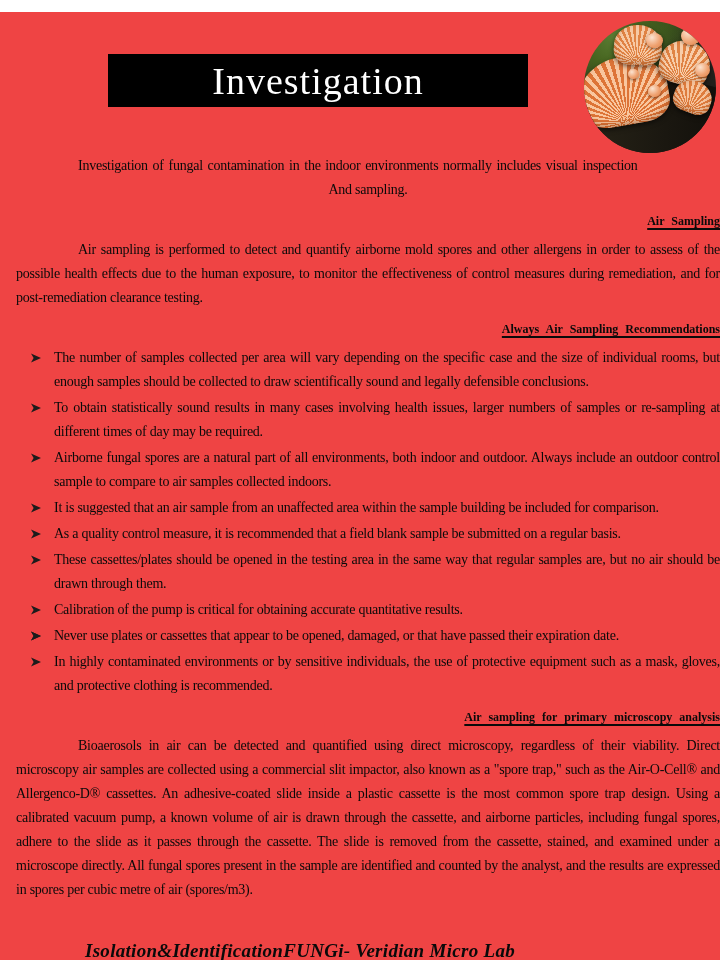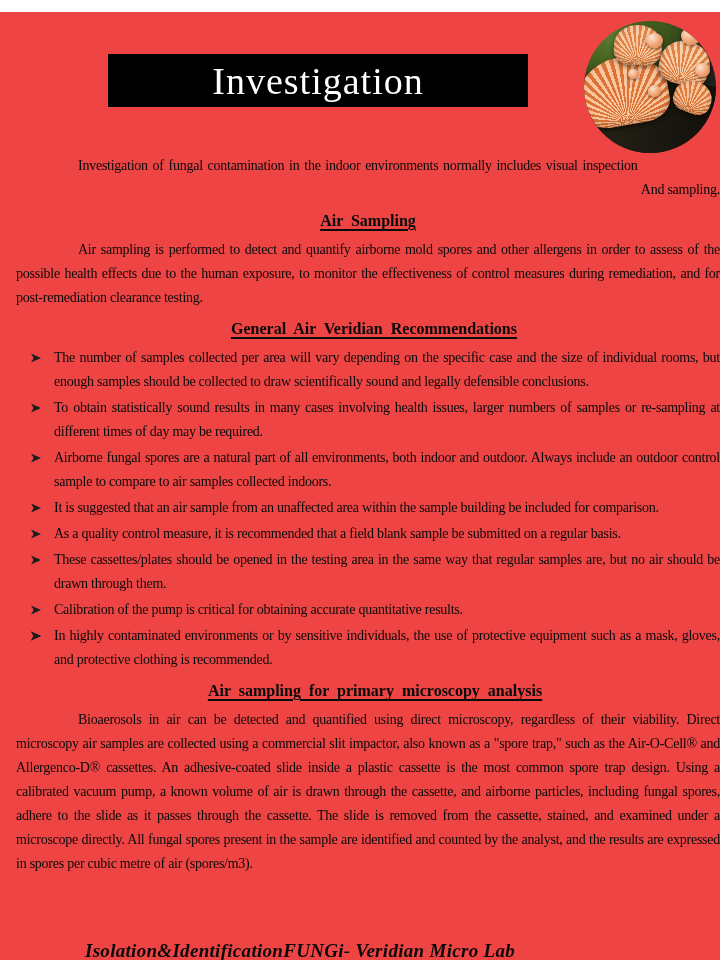--- a/index.html
+++ b/index.html
@@ -72,26 +72,26 @@
   .cap4 { left: 64px; top: 64px; width: 13px; height: 12px; }
   .cap5 { left: 44px; top: 48px; width: 11px; height: 10px; }
 
   
   .content {
     position: absolute; left: 16px; top: 142px; width: 704px;
     font-size: 14px; line-height: 24px; letter-spacing: -0.25px;
     text-align: justify; color: #0a0a0a;
   }
   .intro-line1 { text-indent: 62px; text-align: left; word-spacing: 1.5px; }
-  .intro-line2 { text-align: right; }
+  .intro-line2 { text-align: center; }
 
   h2 {
-    font-size: 16px; font-weight: bold; margin: 8px 0 6px 0;
+    font-size: 12px; font-weight: bold; margin: 8px 0 6px 0;
     text-decoration: underline; text-decoration-thickness: 1.5px; text-underline-offset: 3px;
-    word-spacing: 4px; letter-spacing: 0; line-height: 22px; text-align: center;
+    word-spacing: 4px; letter-spacing: 0; line-height: 22px; text-align: right;
   }
   h2.h-general    { margin-left: 12px; }
   h2.h-microscopy { margin-left: 14px; }
 
   p.body-par { margin: 0; text-indent: 62px; }
 
   ul.recs { list-style: none; margin: 3px 0 0 0; padding: 0; }
   ul.recs li {
     position: relative; padding-left: 38px; margin: 0 0 2px 0; line-height: 24px;
   }
@@ -135,21 +135,21 @@
   </div>
 
   <div class="content">
 
     <div class="intro-line1">Investigation of fungal contamination in the indoor environments normally includes visual inspection</div>
     <div class="intro-line2">And sampling.</div>
 
     <h2>Air Sampling</h2>
     <p class="body-par">Air sampling is performed to detect and quantify airborne mold spores and other allergens in order to assess of the possible health effects due to the human exposure, to monitor the effectiveness of control measures during remediation, and for post-remediation clearance testing.</p>
 
-    <h2 class="h-general">General Air Veridian Recommendations</h2>
+    <h2 class="h-general">Always Air Sampling Recommendations</h2>
 
     <ul class="recs">
       <li>
         <span class="arrow"></span>
         <span>The number of samples collected per area will vary depending on the specific case and the size of individual rooms, but enough samples should be collected to draw scientifically sound and legally defensible conclusions.</span>
       </li>
       <li>
         <span class="arrow"></span>
         <span>To obtain statistically sound results in many cases involving health issues, larger numbers of samples or re-sampling at different times of day may be required.</span>
       </li>
@@ -171,20 +171,24 @@
       </li>
       <li>
         <span class="arrow"></span>
         <span>Calibration of the pump is critical for obtaining accurate quantitative results.</span>
       </li>
       <li>
         <span class="arrow"></span>
       </li>
       <li>
         <span class="arrow"></span>
+        <span>Never use plates or cassettes that appear to be opened, damaged, or that have passed their expiration date.</span>
+      </li>
+      <li>
+        <span class="arrow"></span>
         <span>In highly contaminated environments or by sensitive individuals, the use of protective equipment such as a mask, gloves, and protective clothing is recommended.</span>
       </li>
     </ul>
 
     <h2 class="h-microscopy">Air sampling for primary microscopy analysis</h2>
     <p class="body-par">Bioaerosols in air can be detected and quantified using direct microscopy, regardless of their viability. Direct microscopy air samples are collected using a commercial slit impactor, also known as a "spore trap," such as the Air-O-Cell® and Allergenco-D® cassettes. An adhesive-coated slide inside a plastic cassette is the most common spore trap design. Using a calibrated vacuum pump, a known volume of air is drawn through the cassette, and airborne particles, including fungal spores, adhere to the slide as it passes through the cassette. The slide is removed from the cassette, stained, and examined under a microscope directly. All fungal spores present in the sample are identified and counted by the analyst, and the results are expressed in spores per cubic metre of air (spores/m3).</p>
 
   </div>
 
   <div class="footer">Isolation&amp;IdentificationFUNGi- Veridian Micro Lab</div>

